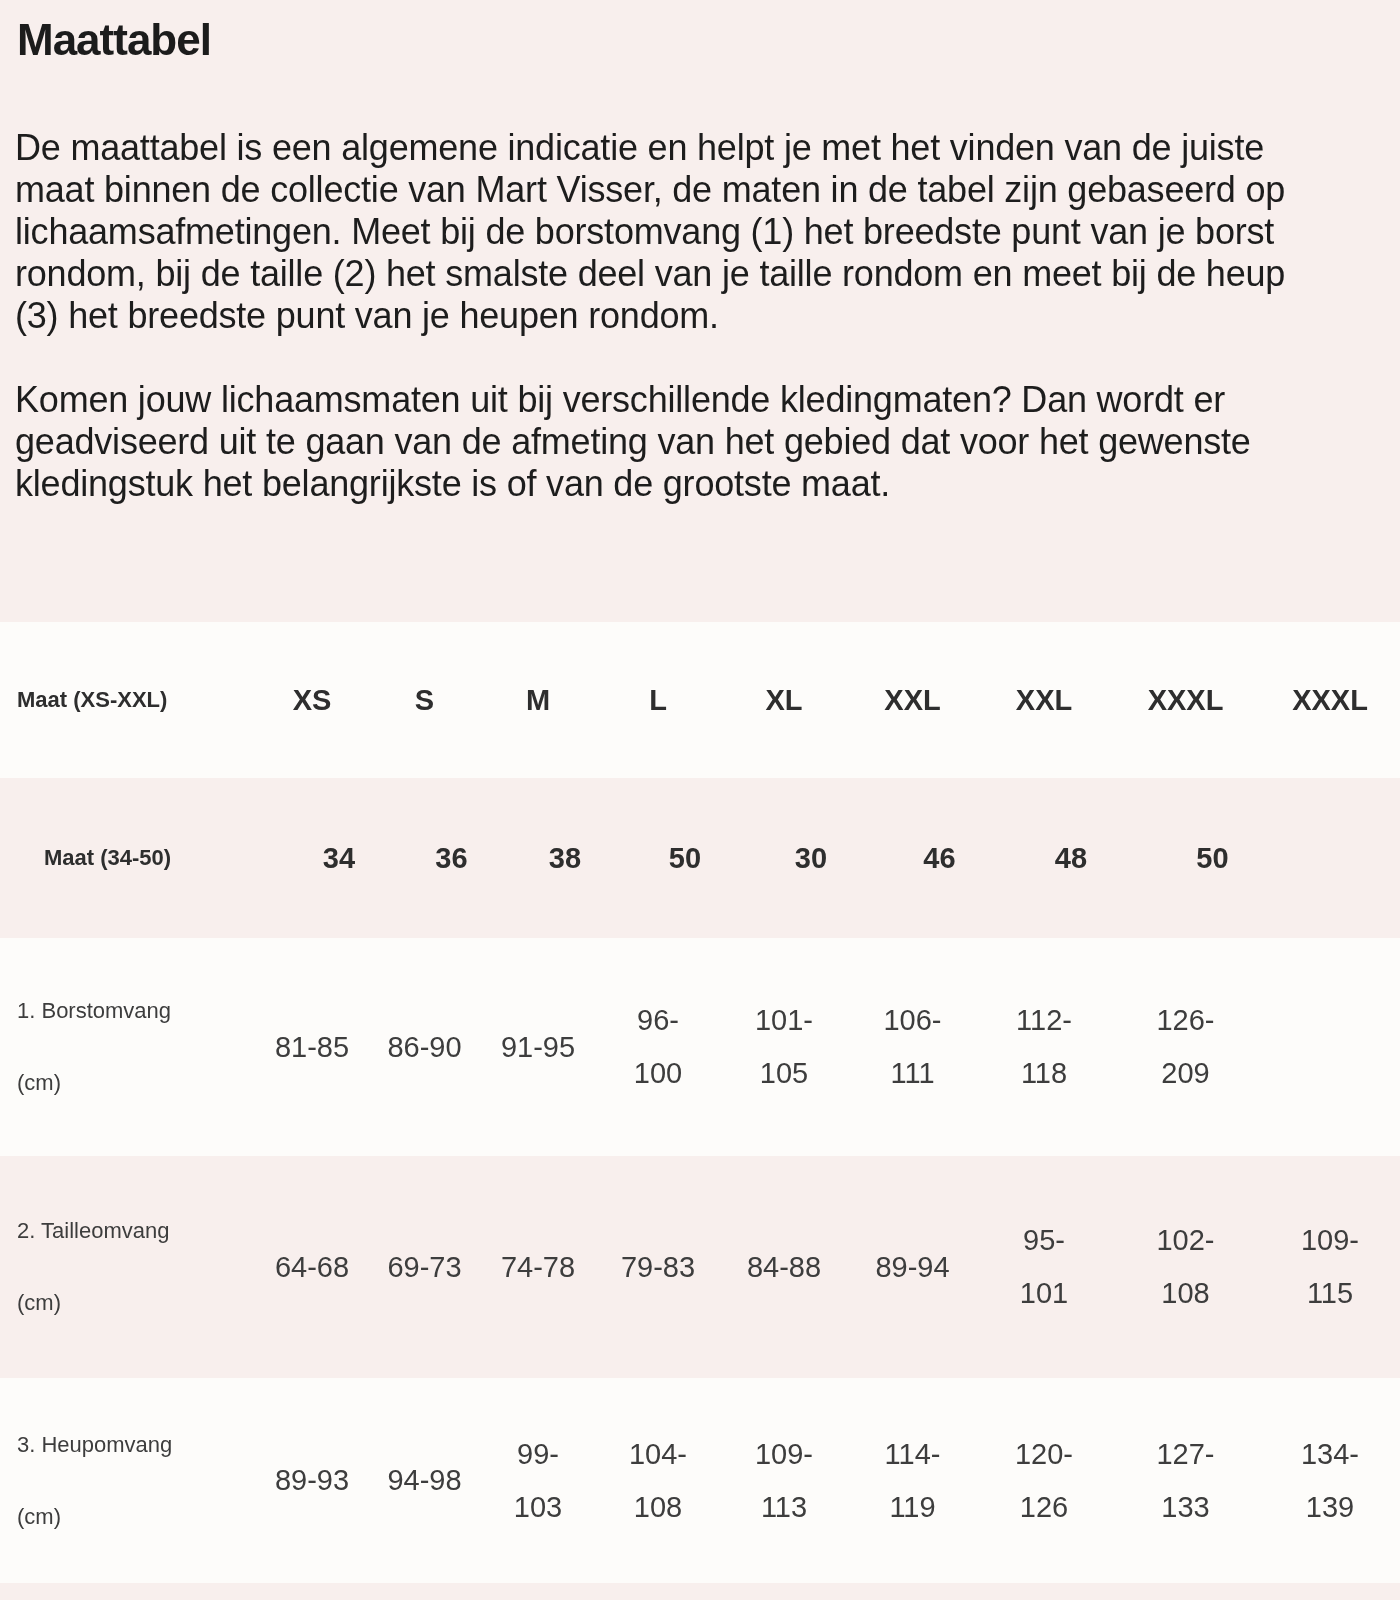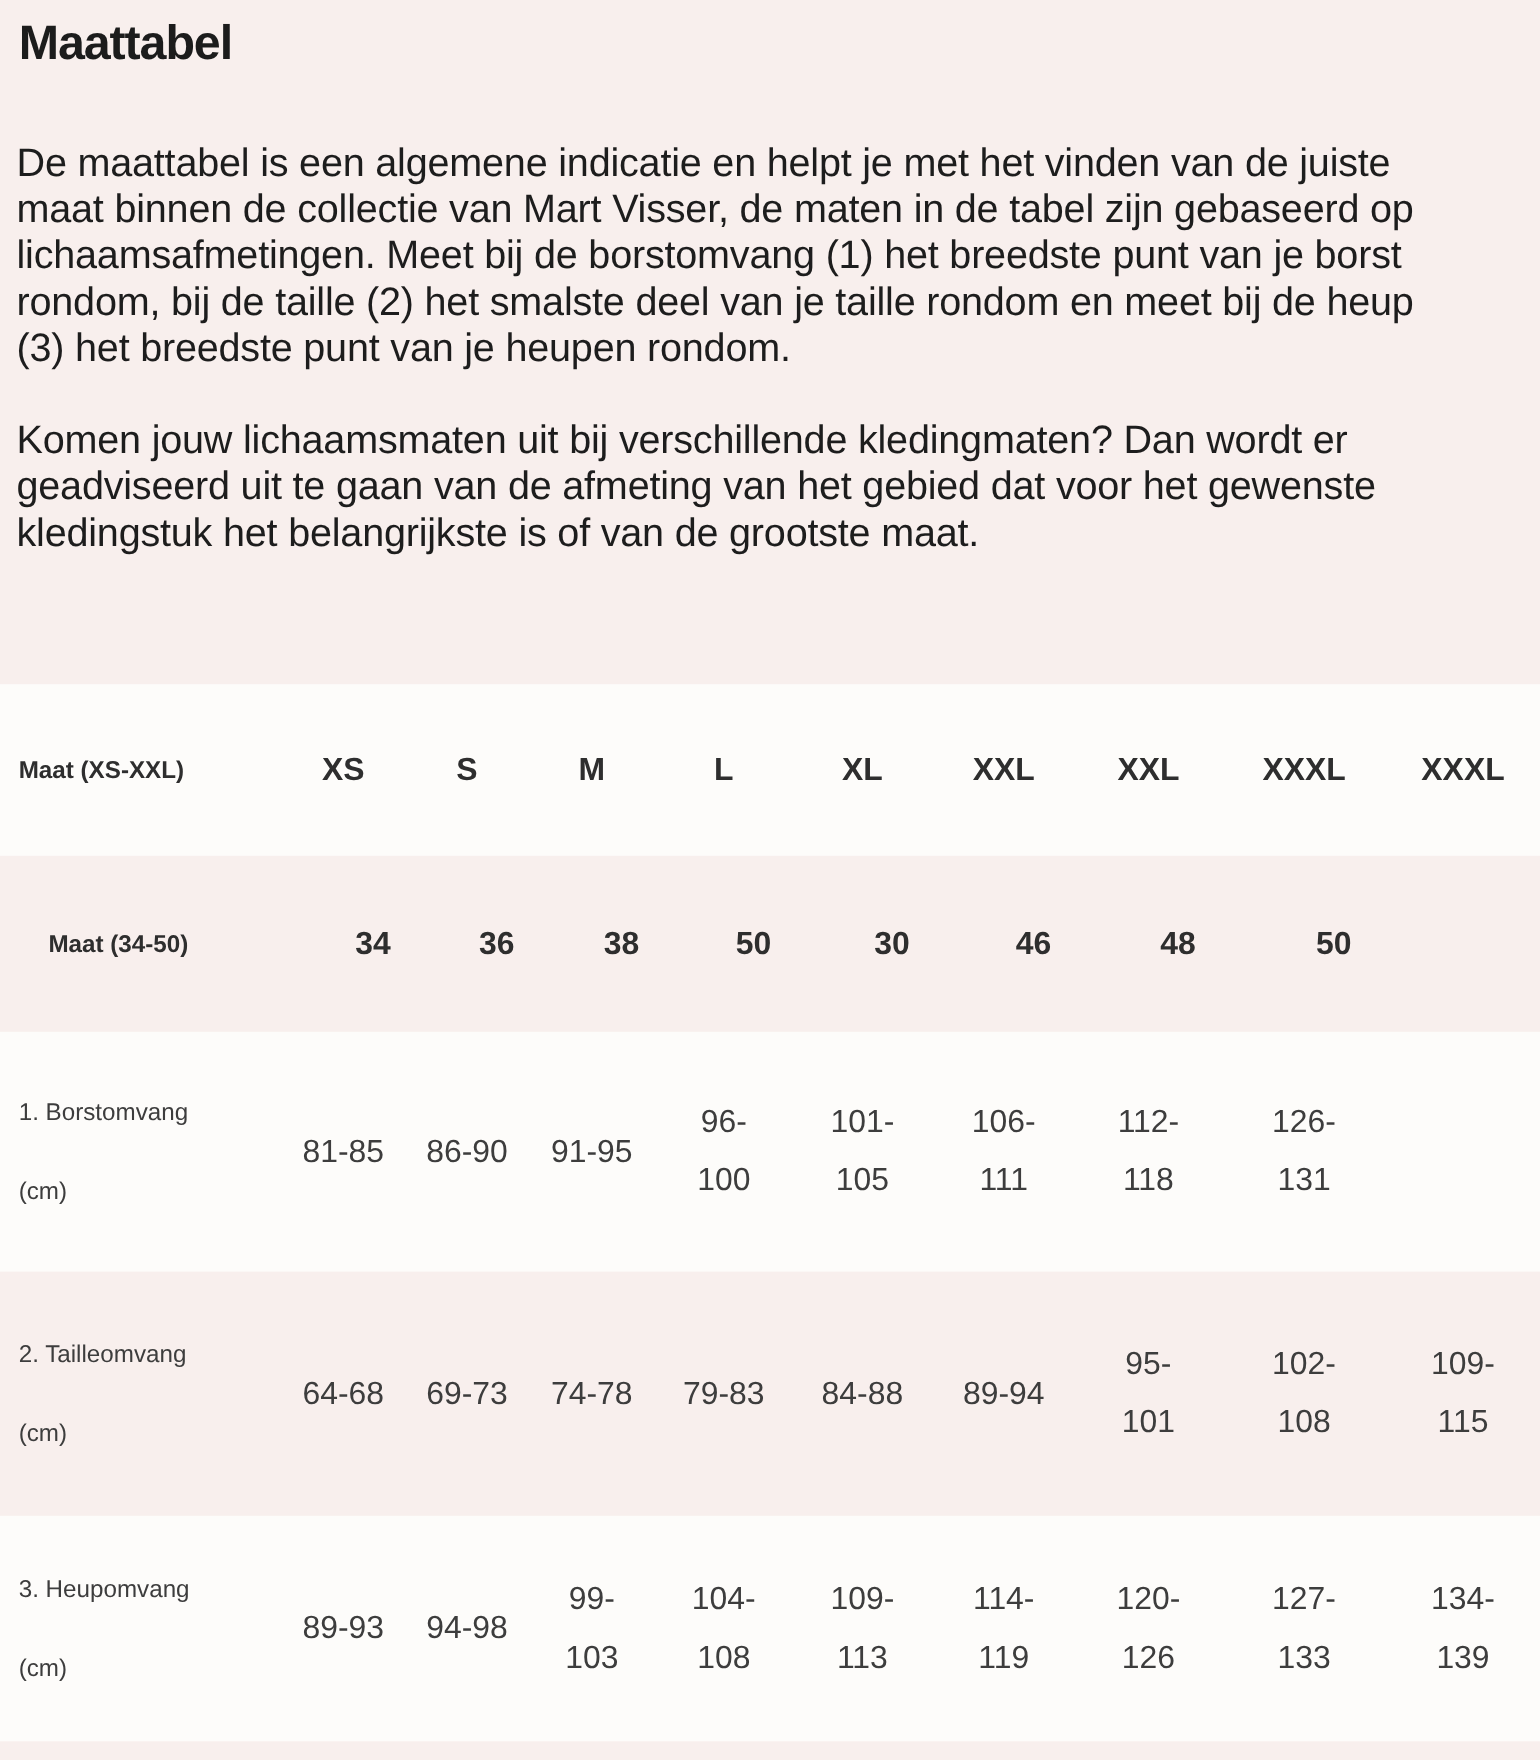--- a/index.html
+++ b/index.html
@@ -184,21 +184,21 @@
       <div class="cell">
           <span class="val">101-105</span>
         </div>
       <div class="cell">
           <span class="val">106-111</span>
         </div>
       <div class="cell">
           <span class="val">112-118</span>
         </div>
       <div class="cell">
-          <span class="val">126-131</span>
+          <span class="val">126-209</span>
         </div>
     </div>
 
     <div class="trow pink reg-row r4">
       <div class="cell label">
           <span class="lbl">2. Tailleomvang (cm)</span>
         </div>
       <div class="cell">
           <span class="val">64-68</span>
         </div>

